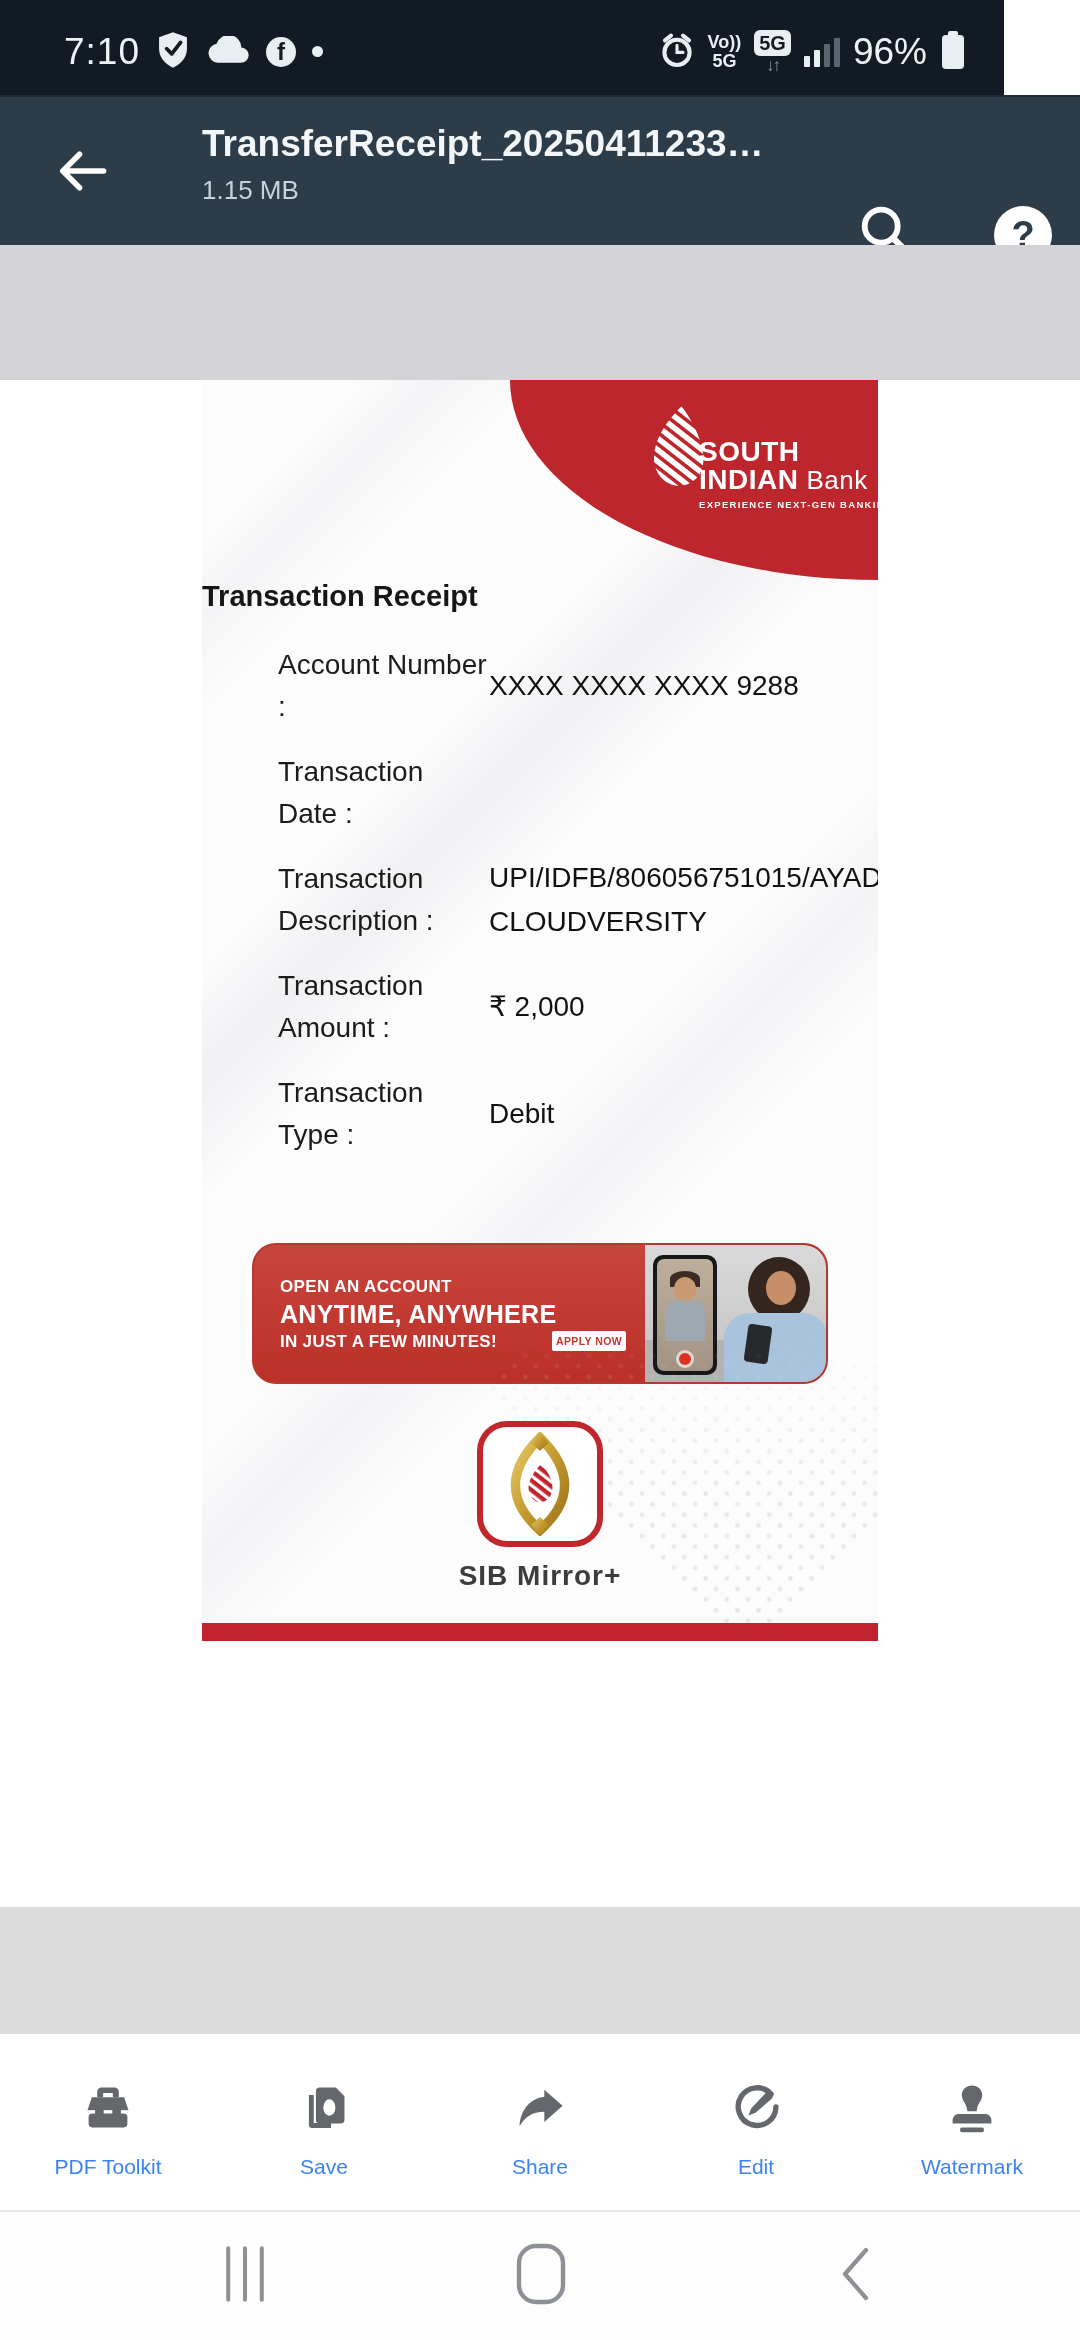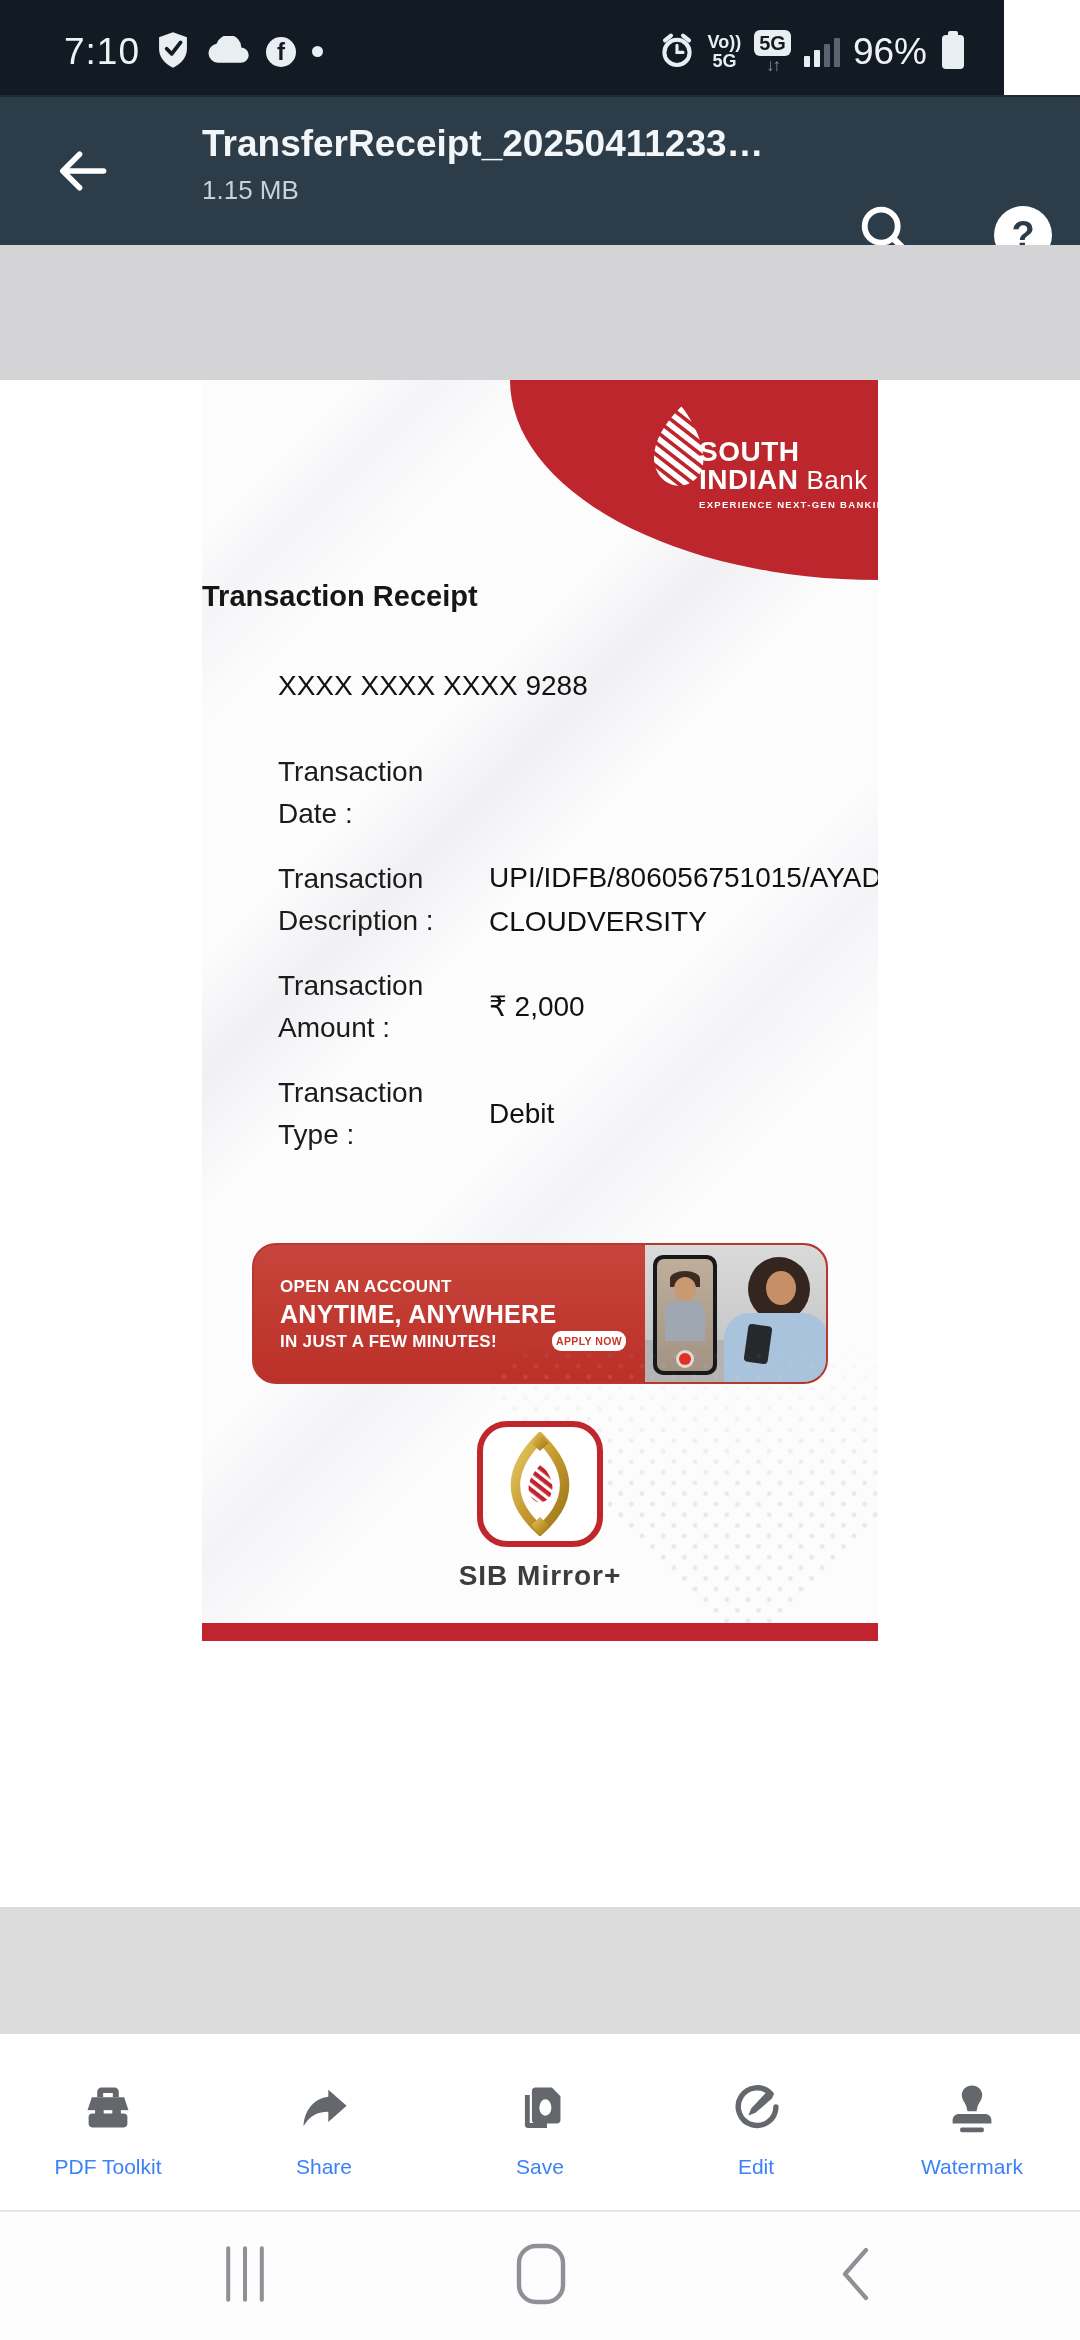--- a/index.html
+++ b/index.html
@@ -55,21 +55,21 @@
   .rrow{display:flex;align-items:center;height:107px;}
   .rlabel{flex:0 0 211px;font-size:28px;line-height:42px;color:#1b1b1b;}
   .rvalue{flex:1;font-size:28px;line-height:44px;color:#111;}
 
   
   .banner{position:absolute;top:863px;left:50px;width:576px;height:141px;border-radius:24px;background:linear-gradient(180deg,#c7453c,#bb3028);border:2px solid #b53931;overflow:hidden;}
   .bn-text{position:absolute;left:26px;top:50%;transform:translateY(-50%);color:#fff;}
   .bn-l1{font-size:17px;font-weight:700;letter-spacing:.4px;}
   .bn-l2{font-size:25px;font-weight:800;letter-spacing:.3px;margin:3px 0;}
   .bn-l3{font-size:17px;font-weight:700;letter-spacing:.3px;}
-  .bn-cta{position:absolute;left:298px;top:86px;width:74px;height:20px;background:#fff;border-radius:9px;color:#c0392b;font-size:10.5px;font-weight:800;display:flex;align-items:center;justify-content:center;letter-spacing:.4px;}
+  .bn-cta{position:absolute;left:298px;top:86px;width:74px;height:20px;background:#fff;border-radius:2px;color:#c0392b;font-size:10.5px;font-weight:800;display:flex;align-items:center;justify-content:center;letter-spacing:.4px;}
   .bn-photo{position:absolute;right:0;top:0;width:181px;height:100%;background:linear-gradient(180deg,#dadada 0%,#cccccc 55%,#bdbdbd 100%);border-radius:0 22px 22px 0;overflow:hidden;}
   .bn-couch{position:absolute;left:0;bottom:0;width:100%;height:42px;background:#b5b3b1;}
   .bn-phone{position:absolute;left:8px;top:10px;width:64px;height:120px;background:#17181a;border-radius:10px;padding:4px;}
   .bn-phone .scr{position:relative;width:100%;height:100%;border-radius:7px;background:linear-gradient(180deg,#bfae9c,#a29384);overflow:hidden;}
   .agent-head{position:absolute;left:17px;top:18px;width:22px;height:24px;border-radius:50%;background:#c99972;}
   .agent-hair{position:absolute;left:13px;top:12px;width:30px;height:16px;border-radius:50% 50% 0 0;background:#3c2b23;}
   .agent-body{position:absolute;left:8px;top:42px;width:40px;height:40px;border-radius:10px 10px 0 0;background:#9fa8b0;}
   .call-dot{position:absolute;left:50%;bottom:6px;width:12px;height:12px;margin-left:-6px;border-radius:50%;background:#e03127;box-shadow:0 0 0 3px rgba(255,255,255,.65);}
   .woman{position:absolute;right:-6px;top:6px;width:120px;height:135px;}
   .w-hair{position:absolute;right:22px;top:6px;width:62px;height:64px;border-radius:50%;background:#35251f;}
@@ -191,20 +191,21 @@
             </span>
             <div class="bl-tag">EXPERIENCE NEXT-GEN BANKING</div>
           </span>
         </div>
       </div>
 
       <div class="r-heading">Transaction Receipt</div>
 
       <div class="rows">
         <div class="rrow">
+          <div class="rlabel">Account Number :</div>
           <div class="rvalue">XXXX XXXX XXXX 9288</div>
         </div>
         <div class="rrow">
           <div class="rlabel">Transaction Date :</div>
         </div>
         <div class="rrow">
           <div class="rlabel">Transaction Description :</div>
           <div class="rvalue">UPI/IDFB/806056751015/AYADI CLOUDVERSITY</div>
         </div>
         <div class="rrow">
@@ -281,34 +282,34 @@
           <rect x="8" y="31" width="36" height="13" rx="3.5"></rect>
           <rect x="14" y="25.5" width="8" height="9" rx="1.5"></rect>
           <rect x="30" y="25.5" width="8" height="9" rx="1.5"></rect>
         </svg>
       </span>
       <span class="tb-label">PDF Toolkit</span>
     </div>
     <div class="tb-item">
       <span>
         <svg viewBox="0 0 52 52" fill="#64686c">
-          <path d="M30,9 L47,24 30,39 v-9.5 C19,29.5 12,34 7,43 7.5,28 17,17 30,15.5 z"></path>
-        </svg>
-      </span>
-      <span class="tb-label">Share</span>
-    </div>
-    <div class="tb-item">
-      <span>
-        <svg viewBox="0 0 52 52" fill="#64686c">
           <path d="M12,14 h4.5 v26 h16 V44.5 H15 a3,3 0 0 1 -3,-3 z"></path>
           <path d="M22,7 h15 l8,8 v22 a3.5,3.5 0 0 1 -3.5,3.5 h-19.5 a3.5,3.5 0 0 1 -3.5,-3.5 v-26.5 a3.5,3.5 0 0 1 3.5,-3.5 z"></path>
           <ellipse cx="31" cy="25.5" rx="5.6" ry="7.6" fill="#ffffff"></ellipse>
         </svg>
       </span>
       <span class="tb-label">Save</span>
+    </div>
+    <div class="tb-item">
+      <span>
+        <svg viewBox="0 0 52 52" fill="#64686c">
+          <path d="M30,9 L47,24 30,39 v-9.5 C19,29.5 12,34 7,43 7.5,28 17,17 30,15.5 z"></path>
+        </svg>
+      </span>
+      <span class="tb-label">Share</span>
     </div>
     <div class="tb-item">
       <span>
         <svg viewBox="0 0 52 52">
           <path d="M40,13 a17.5,17.5 0 1 0 4.5,12" fill="none" stroke="#64686c" stroke-width="5" stroke-linecap="round"></path>
           <path d="M25.5,30.5 l-6.5,2.5 2.5,-6.5 L35,12 a3,3 0 0 1 4.2,0 l1.3,1.3 a3,3 0 0 1 0,4.2 z" fill="#64686c"></path>
         </svg>
       </span>
       <span class="tb-label">Edit</span>
     </div>

